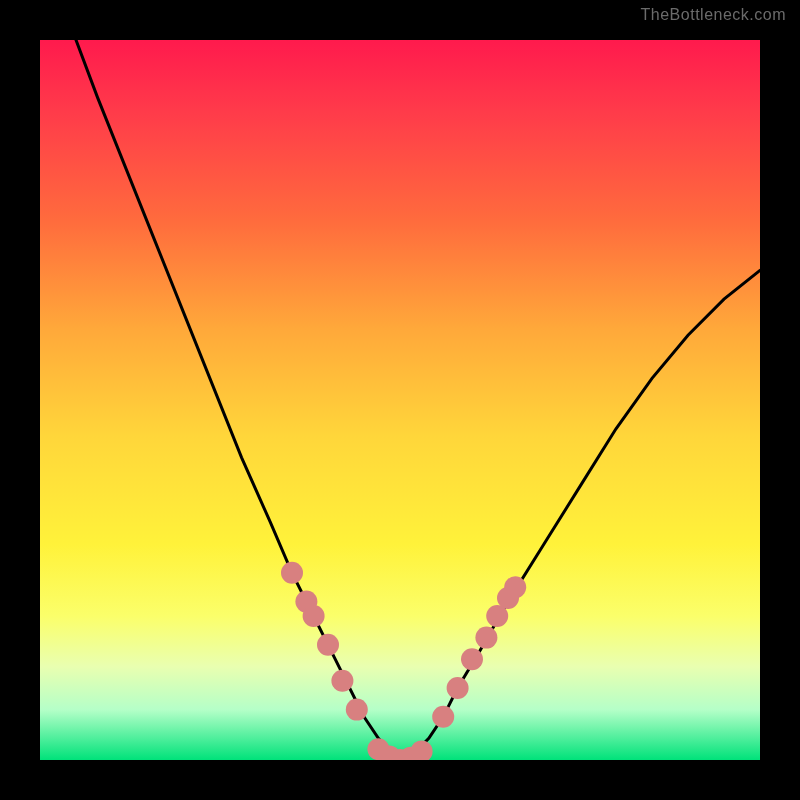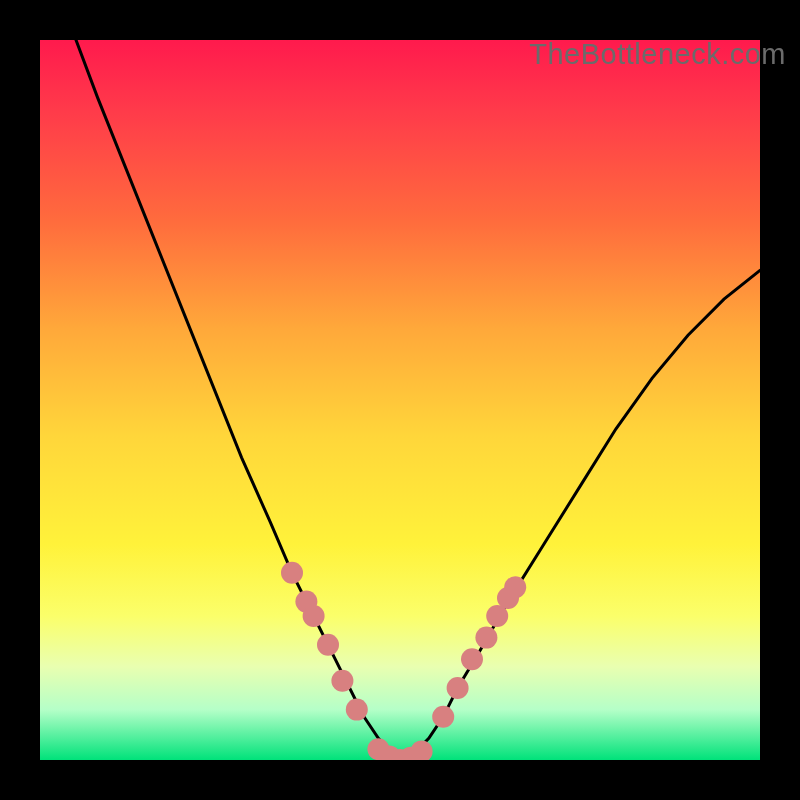--- a/index.html
+++ b/index.html
@@ -37,24 +37,23 @@
       #e9ffb0 87%,
       #b5ffc8 93%,
       #00e27a 100%
     );
   }
   .watermark {
     position: absolute;
     top: 6px;
     right: 14px;
     color: #6b6b6b;
-    font-size: 29px;
+    font-size: 16px;
     letter-spacing: 0.5px;
     user-select: none;
-    margin-top: 32px;
   }
   svg {
     position: absolute;
     left: 0;
     top: 0;
   }
 </style>
 </head>
 <body>
 

